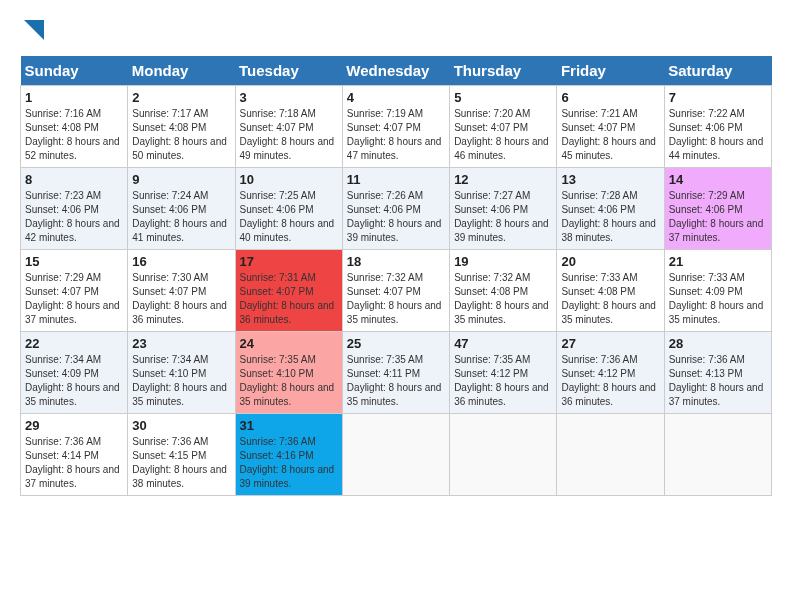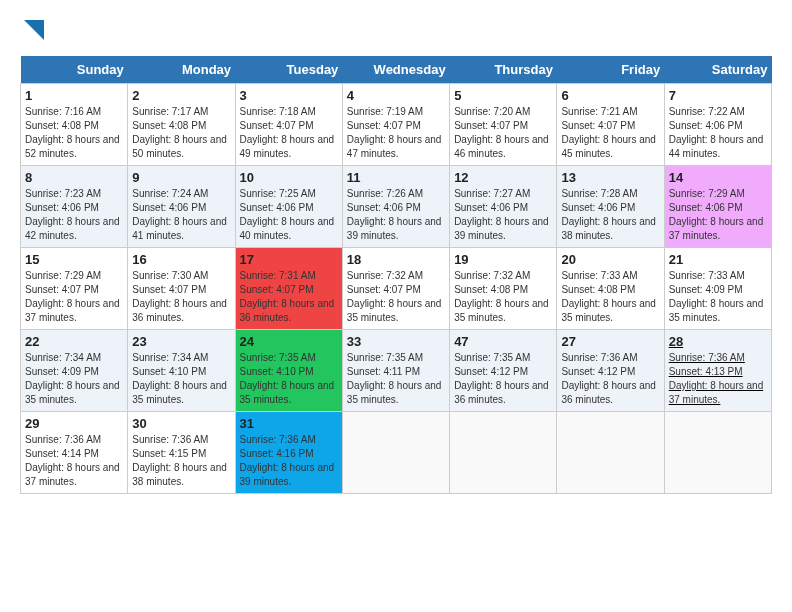--- a/index.html
+++ b/index.html
@@ -30,22 +30,22 @@
     }
     .calendar-table {
       width: 100%;
       border-collapse: collapse;
       font-size: 11px;
     }
     .calendar-table th {
       background-color: #2e75b6;
       color: #fff;
       padding: 6px 4px;
-      text-align: right;
-      font-size: 13px;
+      text-align: left;
+      font-size: 15px;
       font-weight: bold;
       margin-top: 12px;
     }
     .calendar-table td {
       border: 1px solid #ccc;
       vertical-align: top;
       padding: 4px;
       width: calc(100% / 7);
       min-height: 80px;
       background: #fff;
@@ -222,37 +222,37 @@
         </tr>
         <tr>
           <td style="background: rgb(238, 243, 249);">
             <span class="day-number">22</span>
             <div class="day-info">Sunrise: 7:34 AM<br>Sunset: 4:09 PM<br>Daylight: 8 hours and 35 minutes.</div>
           </td>
           <td style="background: rgb(238, 243, 249);">
             <span class="day-number">23</span>
             <div class="day-info">Sunrise: 7:34 AM<br>Sunset: 4:10 PM<br>Daylight: 8 hours and 35 minutes.</div>
           </td>
-          <td style="background: #22c55e;">
+          <td style="background: #fca5a5;">
             <span class="day-number">24</span>
             <div class="day-info">Sunrise: 7:35 AM<br>Sunset: 4:10 PM<br>Daylight: 8 hours and 35 minutes.</div>
           </td>
           <td style="background: rgb(238, 243, 249);">
-            <span class="day-number">33</span>
+            <span class="day-number">25</span>
             <div class="day-info">Sunrise: 7:35 AM<br>Sunset: 4:11 PM<br>Daylight: 8 hours and 35 minutes.</div>
           </td>
           <td style="background: rgb(238, 243, 249);">
             <span class="day-number">47</span>
             <div class="day-info">Sunrise: 7:35 AM<br>Sunset: 4:12 PM<br>Daylight: 8 hours and 36 minutes.</div>
           </td>
           <td style="background: rgb(238, 243, 249);">
             <span class="day-number">27</span>
             <div class="day-info">Sunrise: 7:36 AM<br>Sunset: 4:12 PM<br>Daylight: 8 hours and 36 minutes.</div>
           </td>
-          <td style="background: rgb(238, 243, 249); text-decoration: underline;">
+          <td style="background: rgb(238, 243, 249);">
             <span class="day-number">28</span>
             <div class="day-info">Sunrise: 7:36 AM<br>Sunset: 4:13 PM<br>Daylight: 8 hours and 37 minutes.</div>
           </td>
         </tr>
         <tr>
           <td style="background: rgb(255, 255, 255);">
             <span class="day-number">29</span>
             <div class="day-info">Sunrise: 7:36 AM<br>Sunset: 4:14 PM<br>Daylight: 8 hours and 37 minutes.</div>
           </td>
           <td style="background: rgb(255, 255, 255);">

